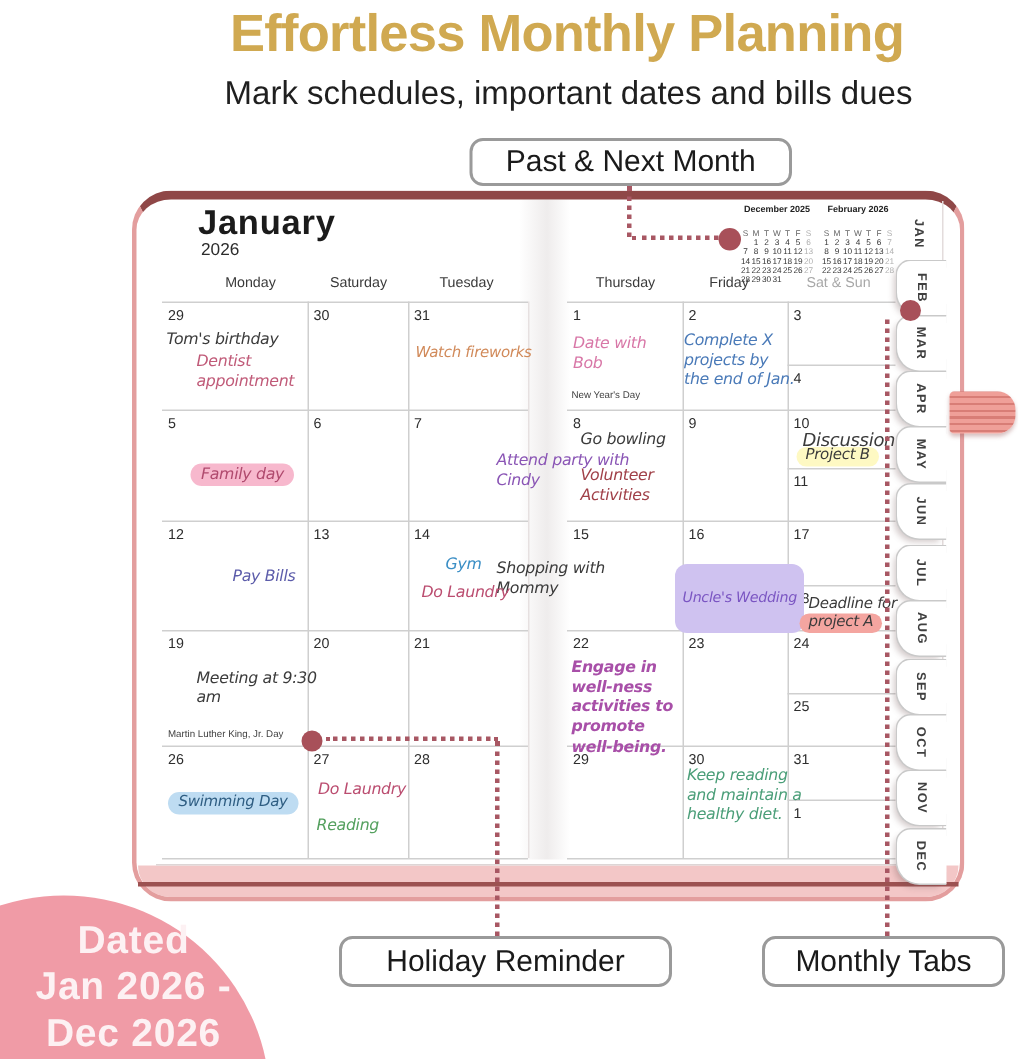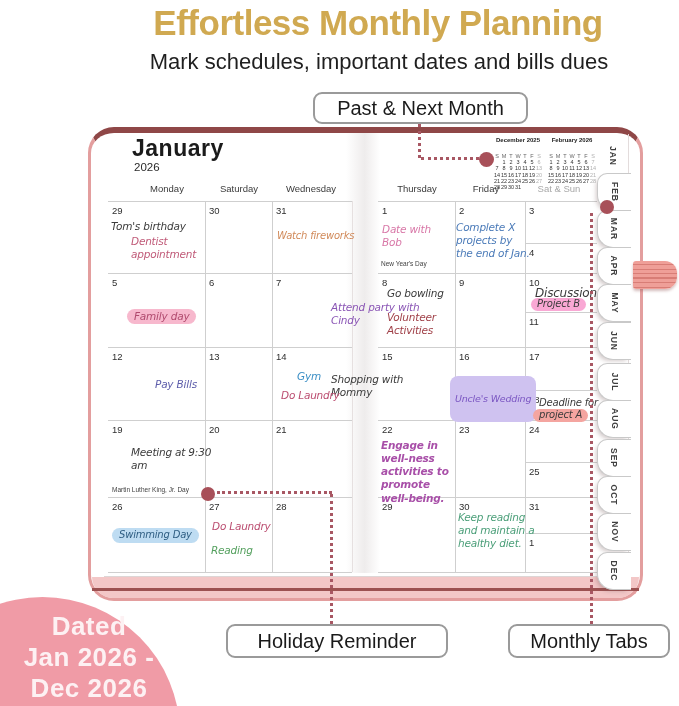--- a/index.html
+++ b/index.html
@@ -56,21 +56,21 @@
   .hand{position:absolute;font-family:"DejaVu Sans",sans-serif;font-style:italic;
         font-size:10.5px;line-height:1.25;letter-spacing:-0.2px;}
   .nw{white-space:nowrap;}
   .hl{border-radius:8px;padding:1px 7px;}
   .holiday{position:absolute;font-size:6.5px;color:#3f3f3f;white-space:nowrap;}
 
   .t-dark{color:#3b3b3b}.t-rose{color:#c05a78}.t-orange{color:#d18a5a}.t-pink{color:#d877a7}
   .t-blue{color:#4a7ab8}.t-purple{color:#8a55b5}.t-indigo{color:#5c5caa}.t-sky{color:#3a8ec5}
   .t-crimson{color:#bb4d70}.t-darkred{color:#a04048}.t-magenta{color:#a84fa8}.t-green{color:#54a05e}
   .t-teal{color:#4a9e78}.t-navy{color:#2e5d82}.t-violet{color:#7a55c2}.t-rosedark{color:#b04a6e}
-  .hl-pink{background:#f7b8cd}.hl-green{background:#f9a8d4}.hl-lav{background:#cfc2f0}
+  .hl-pink{background:#f7b8cd}.hl-green{background:#fef9c3}.hl-lav{background:#cfc2f0}
   .hl-salmon{background:#f4a5a0}.hl-sky{background:#bedcf2}
 
   
   .tab{position:absolute;left:597px;width:33px;height:36px;background:#fff;
        border:1px solid #c9c9c9;border-right:none;border-radius:10px 0 0 16px;
        box-shadow:-3px 3px 4px -2px rgba(110,80,80,0.3);
        display:flex;align-items:center;justify-content:center;}
   .tab.flat{background:transparent;border:none;box-shadow:none;}
   .tab span{transform:rotate(90deg);font-size:8.5px;font-weight:600;color:#3f3f3f;letter-spacing:1px;}
 
@@ -120,21 +120,21 @@
     <div class="mc-title">February 2026</div>
     <div class="mc-row mc-head"><span>S</span><span>M</span><span>T</span><span>W</span><span>T</span><span>F</span><span>S</span></div>
     <div class="mc-row"><span>1</span><span>2</span><span>3</span><span>4</span><span>5</span><span>6</span><span>7</span></div>
     <div class="mc-row"><span>8</span><span>9</span><span>10</span><span>11</span><span>12</span><span>13</span><span>14</span></div>
     <div class="mc-row"><span>15</span><span>16</span><span>17</span><span>18</span><span>19</span><span>20</span><span>21</span></div>
     <div class="mc-row"><span>22</span><span>23</span><span>24</span><span>25</span><span>26</span><span>27</span><span>28</span></div>
   </div>
 
   <div class="wday" style="left:127px;">Monday</div>
   <div class="wday" style="left:199px;">Saturday</div>
-  <div class="wday" style="left:271px;">Wednesday</div>
+  <div class="wday" style="left:271px;">Tuesday</div>
   <div class="wday" style="left:377px;">Thursday</div>
   <div class="wday" style="left:446px;">Friday</div>
   <div class="wday muted" style="left:519px;">Sat &amp; Sun</div>
 
   <div class="hline" style="left:108px;top:201px;width:244px;"></div>
   <div class="hline" style="left:108px;top:273px;width:244px;"></div>
   <div class="hline" style="left:108px;top:347px;width:244px;"></div>
   <div class="hline" style="left:108px;top:420px;width:244px;"></div>
   <div class="hline" style="left:108px;top:497px;width:244px;"></div>
   <div class="hline" style="left:108px;top:572px;width:244px;"></div>

